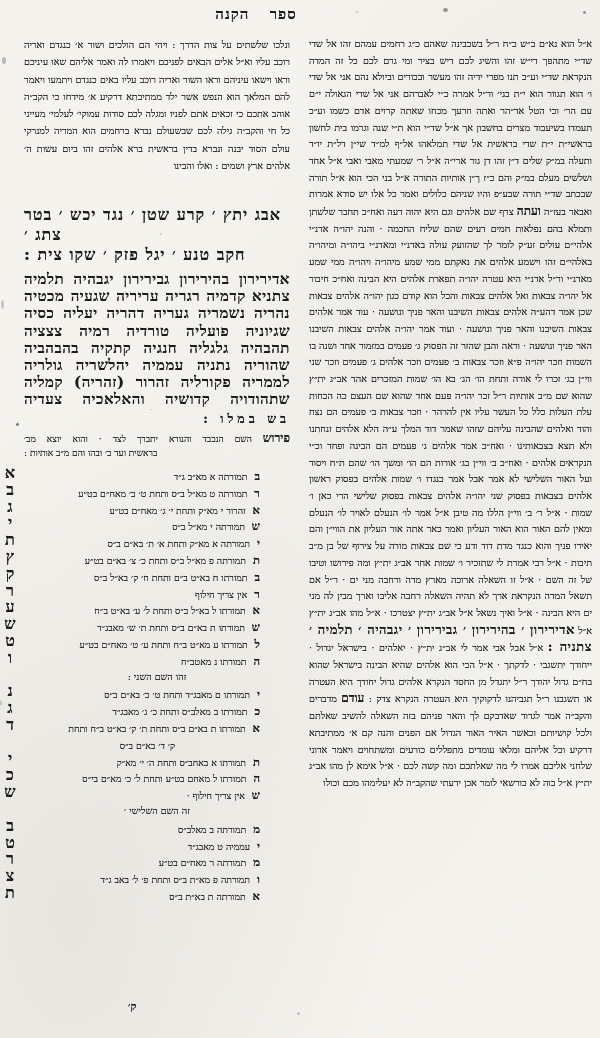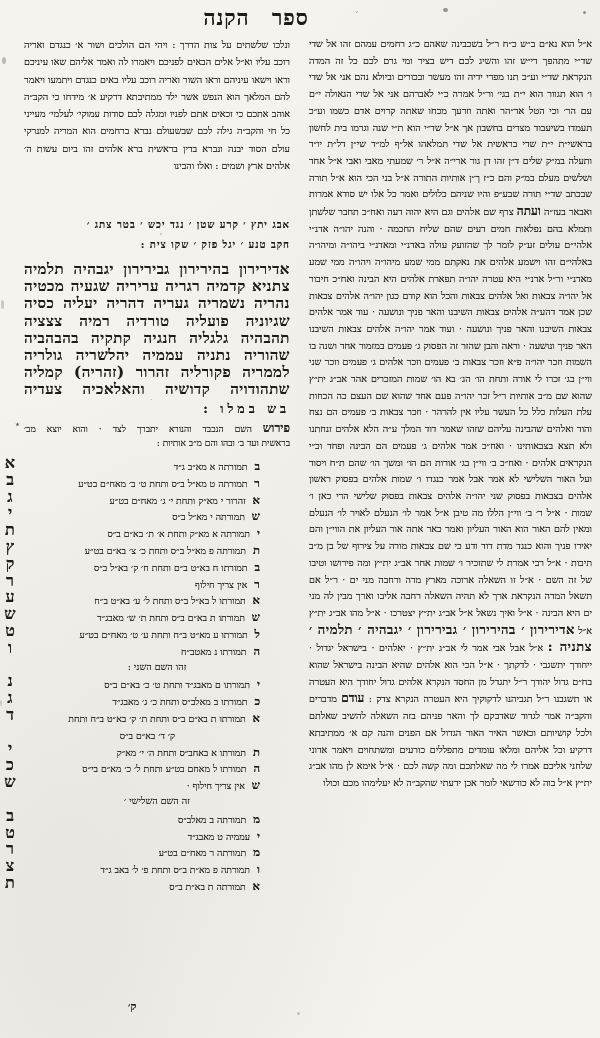--- a/index.html
+++ b/index.html
@@ -6,41 +6,41 @@
   body{width:600px;height:1038px;overflow:hidden;font-family:"DejaVu Serif",serif;}
   #page{position:relative;width:600px;height:1038px;
     background:
       radial-gradient(ellipse at 12% 88%, rgba(110,108,100,.10), transparent 42%),
       radial-gradient(ellipse at 92% 25%, rgba(110,108,100,.07), transparent 38%),
       radial-gradient(ellipse at 55% 55%, rgba(130,128,120,.05), transparent 60%),
       #f4f3ee;
     color:#1d1c1a;direction:rtl;}
   .ink{text-shadow:0 0 .5px rgba(20,18,14,.6);}
   .hdr{position:absolute;top:5px;left:150px;width:212px;text-align:center;
-       font-weight:bold;font-size:21px;letter-spacing:1px;word-spacing:14px;}
+       font-weight:bold;font-size:15px;letter-spacing:1px;word-spacing:14px;}
   .hdrmark{position:absolute;top:8px;left:356px;font-size:9px;opacity:.7;}
 
   
   .col{position:absolute;top:36px;text-align:justify;}
   .right{left:309px;width:283px;font-size:9.5px;line-height:16.7px;height:954px;overflow:hidden;}
   .left {left:24px;width:266px;}
   .bw{font-weight:bold;font-size:12px;}
   .bignames{font-weight:bold;font-size:13px;letter-spacing:.5px;}
 
   .p{font-size:9.5px;line-height:17.3px;text-align:justify;}
   .l1{height:156px;overflow:hidden;}
   .l2{margin-top:5px;font-size:9px;line-height:14.6px;height:88px;overflow:hidden;text-align-last:center;}
-  .ana{margin-top:23px;font-weight:bold;font-size:10px;line-height:20px;text-align:right;letter-spacing:1px;}
+  .ana{margin-top:13px;font-weight:bold;font-size:16px;line-height:20px;text-align:left;letter-spacing:1px;}
   .names{margin-top:6px;font-weight:bold;font-size:15px;line-height:17.2px;
          text-align:justify;text-align-last:center;letter-spacing:.5px;height:139px;overflow:hidden;}
   .namestail{font-weight:bold;font-size:12.5px;text-align:right;letter-spacing:4px;line-height:18px;}
   .perush{margin-top:4px;font-size:9px;line-height:13.5px;}
   .pl1{text-align:justify;text-align-last:justify;}
   .pl1 b{font-size:12px;}
-  .pl2{text-align:right;}
+  .pl2{text-align:left;}
 
   
   .list{margin-top:7px;position:relative;}
   .row{position:relative;height:16.8px;line-height:16px;text-align:right;padding-right:30px;white-space:nowrap;}
   .row .mletter{position:absolute;right:auto;left:-25px;top:-2px;width:22px;text-align:center;
                 font-weight:bold;font-size:16px;}
   .row .lead{font-weight:bold;font-size:11.5px;padding-left:7px;}
   .row .rtext{font-size:9.3px;}
   .row.cont{padding-right:108px;}
   .sep{height:16.8px;line-height:16px;text-align:center;font-size:9.5px;}

